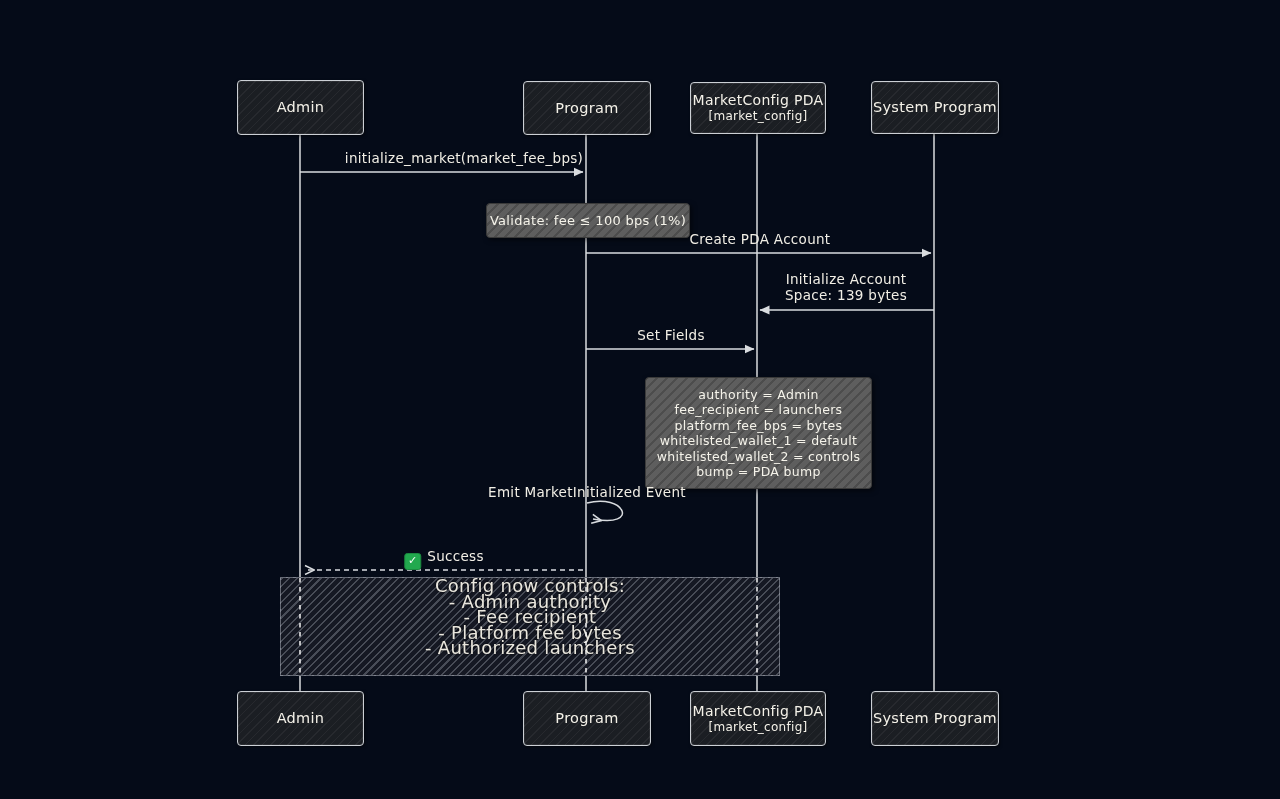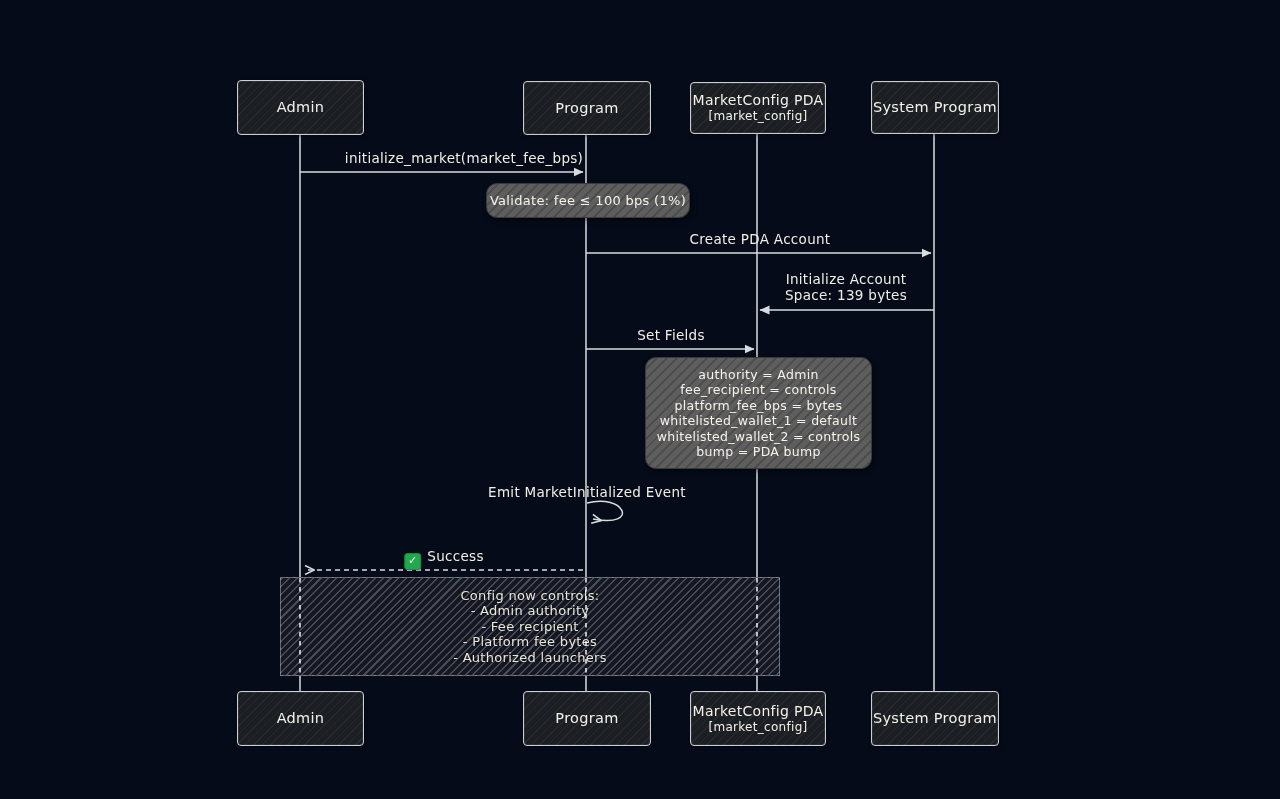--- a/index.html
+++ b/index.html
@@ -26,34 +26,34 @@
     position:absolute; transform:translateX(-50%);
     font-size:13.5px; white-space:nowrap; text-align:center;
     color:#f2efe6; letter-spacing:0.3px; line-height:16px;
   }
 
   .note-gray {
     position:absolute; display:flex; flex-direction:column;
     align-items:center; justify-content:center; text-align:right;
     background-color:#5e5e5e;
     background-image:repeating-linear-gradient(135deg, rgba(15,15,15,0.22) 0 2px, transparent 2px 7px);
-    border:1px solid #3a3a3a; border-radius:11px;
+    border:1px solid #3a3a3a; border-radius:4px;
     box-shadow:2px 2px 5px rgba(0,0,0,0.5);
-    color:#f5f3ea; letter-spacing:0.3px;
+    color:#f5f3ea; letter-spacing:0.3px;margin-top:20px;
   }
   .note-validate { font-size:13px; }
   .note-fields  { font-size:12.5px; line-height:15.5px; }
 
   .note-config {
     position:absolute; display:flex; flex-direction:column;
-    align-items:center; justify-content:center; text-align:center;
+    align-items:center; justify-content:flex-start; text-align:center;
     background-color:#151823;
     background-image:repeating-linear-gradient(135deg, rgba(188,195,208,0.30) 0 1.5px, transparent 1.5px 5.5px);
     border:1px solid rgba(200,205,215,0.45);
-    color:#eae7de; font-size:13px; line-height:15.6px; letter-spacing:0.3px;
+    color:#eae7de; font-size:18px; line-height:15.6px; letter-spacing:0.3px;
     text-shadow:0 0 3px rgba(0,0,0,0.9);
   }
 
   .check-badge {
     display:inline-flex; width:15px; height:15px;
     background:#22a94e; border:1px solid #1b8a3f; border-radius:3px;
     color:#ffffff; font-size:11px; font-weight:bold;
     align-items:center; justify-content:center;
     margin-right:6px; vertical-align:-3px;
   }
@@ -71,21 +71,21 @@
       <line x1="934" y1="132" x2="934" y2="691"></line>
     </g>
   </svg>
 
   <div class="note-gray note-validate" style="left:486px; top:183px; width:202px; height:33px;">
     <div>Validate: fee ≤ 100 bps (1%)</div>
   </div>
 
   <div class="note-gray note-fields" style="left:645px; top:357px; width:225px; height:110px;">
     <div>authority = Admin</div>
-    <div>fee_recipient = controls</div>
+    <div>fee_recipient = launchers</div>
     <div>platform_fee_bps = bytes</div>
     <div>whitelisted_wallet_1 = default</div>
     <div>whitelisted_wallet_2 = controls</div>
     <div>bump = PDA bump</div>
   </div>
 
   <div class="note-config" style="left:280px; top:577px; width:498px; height:97px;">
     <div>Config now controls:</div>
     <div>- Admin authority</div>
     <div>- Fee recipient</div>

